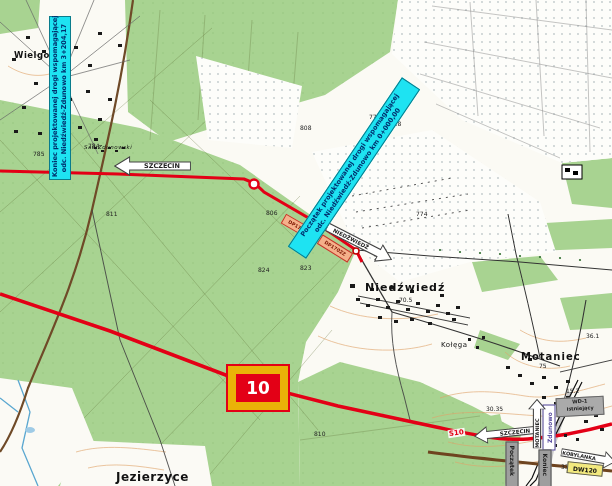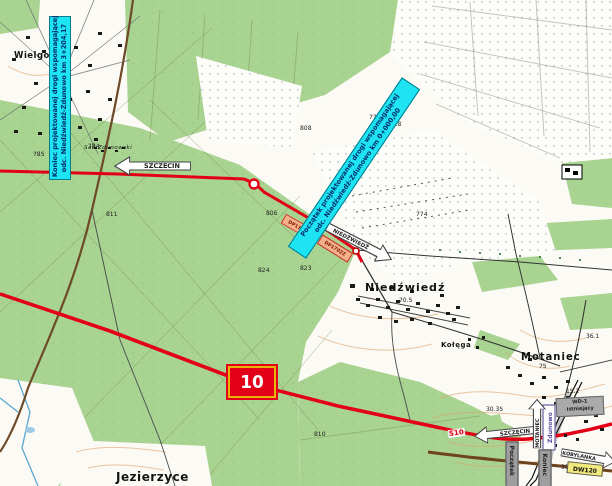--- a/index.html
+++ b/index.html
@@ -13,21 +13,21 @@
            font-weight:bold;font-size:6.6px;line-height:9.4px;text-align:center;
            display:flex;flex-direction:column;justify-content:center;
            padding:1px 2px;box-sizing:border-box;white-space:nowrap;}
   .arrow{position:absolute;}
   .arrow svg{position:absolute;left:0;top:0;width:100%;height:100%;}
   .albl{position:absolute;top:0;bottom:0;display:flex;align-items:center;justify-content:center;
         font-weight:bold;color:#222;white-space:nowrap;}
   .head-left .albl{left:20px;right:2px;}
   .head-right .albl{left:2px;right:20px;}
   .shield{position:absolute;left:228px;top:366px;width:44px;height:28px;background:#e30016;
-          border:2px solid #eab308;box-shadow:0 0 0 2px #e30016;display:flex;align-items:center;
+          border:8px solid #eab308;box-shadow:0 0 0 2px #e30016;display:flex;align-items:center;
           justify-content:center;color:#fff;font-weight:bold;font-size:17px;}
   .dplbl{position:absolute;width:34px;height:9px;background:#f5b08a;border:.5px solid #c0392b;
          color:#7c1500;font-size:4.8px;font-weight:bold;display:flex;align-items:center;
          justify-content:center;white-space:nowrap;}
   .s10{position:absolute;left:448px;top:429px;background:rgba(255,255,255,.9);color:#e30016;
        font-size:7px;font-weight:bold;transform:rotate(-8deg);padding:0 1px;}
   .dw120{position:absolute;left:567px;top:463px;width:34px;height:10px;background:#f2e97e;
          border:.8px solid #555;color:#111;font-size:6px;font-weight:bold;display:flex;
          align-items:center;justify-content:center;transform:rotate(6deg);}
   .wd1{position:absolute;left:556px;top:397px;width:46px;height:17px;background:#aaa;
@@ -210,21 +210,21 @@
     </g>
     <rect x="562" y="165" width="20" height="14" fill="#fff" stroke="#000" stroke-width="1"></rect>
     <rect x="565" y="168" width="5" height="4" fill="#000"></rect>
       <rect x="573" y="171" width="5" height="4" fill="#000"></rect>
   </svg>
 
   <div class="place" style="left:14px;top:50px;font-size:8.5px;">Wielgowo</div>
   <div class="place" style="left:84px;top:144px;font-size:5.5px;font-style:italic;font-weight:normal;">Sad Zdunowski</div>
   <div class="place" style="left:365px;top:281px;font-size:11px;letter-spacing:1px;">Niedźwiedź</div>
   <div class="place" style="left:521px;top:351px;font-size:10px;letter-spacing:1px;">Motaniec</div>
-  <div class="place" style="left:441px;top:341px;font-size:7px;font-weight:bold;">Kołęga</div>
+  <div class="place" style="left:441px;top:341px;font-size:7px;font-weight:normal;">Kołęga</div>
   <div class="place" style="left:116px;top:470px;font-size:12px;">Jezierzyce</div>
 
   <span class="spot" style="left:33px;top:150px;">785</span>
   <span class="spot" style="left:88px;top:142px;">784</span>
   <span class="spot" style="left:300px;top:124px;">808</span>
   <span class="spot" style="left:106px;top:210px;">811</span>
   <span class="spot" style="left:266px;top:209px;">806</span>
   <span class="spot" style="left:369px;top:113px;">775</span>
   <span class="spot" style="left:388px;top:120px;">19.8</span>
   <span class="spot" style="left:416px;top:210px;">774</span>

